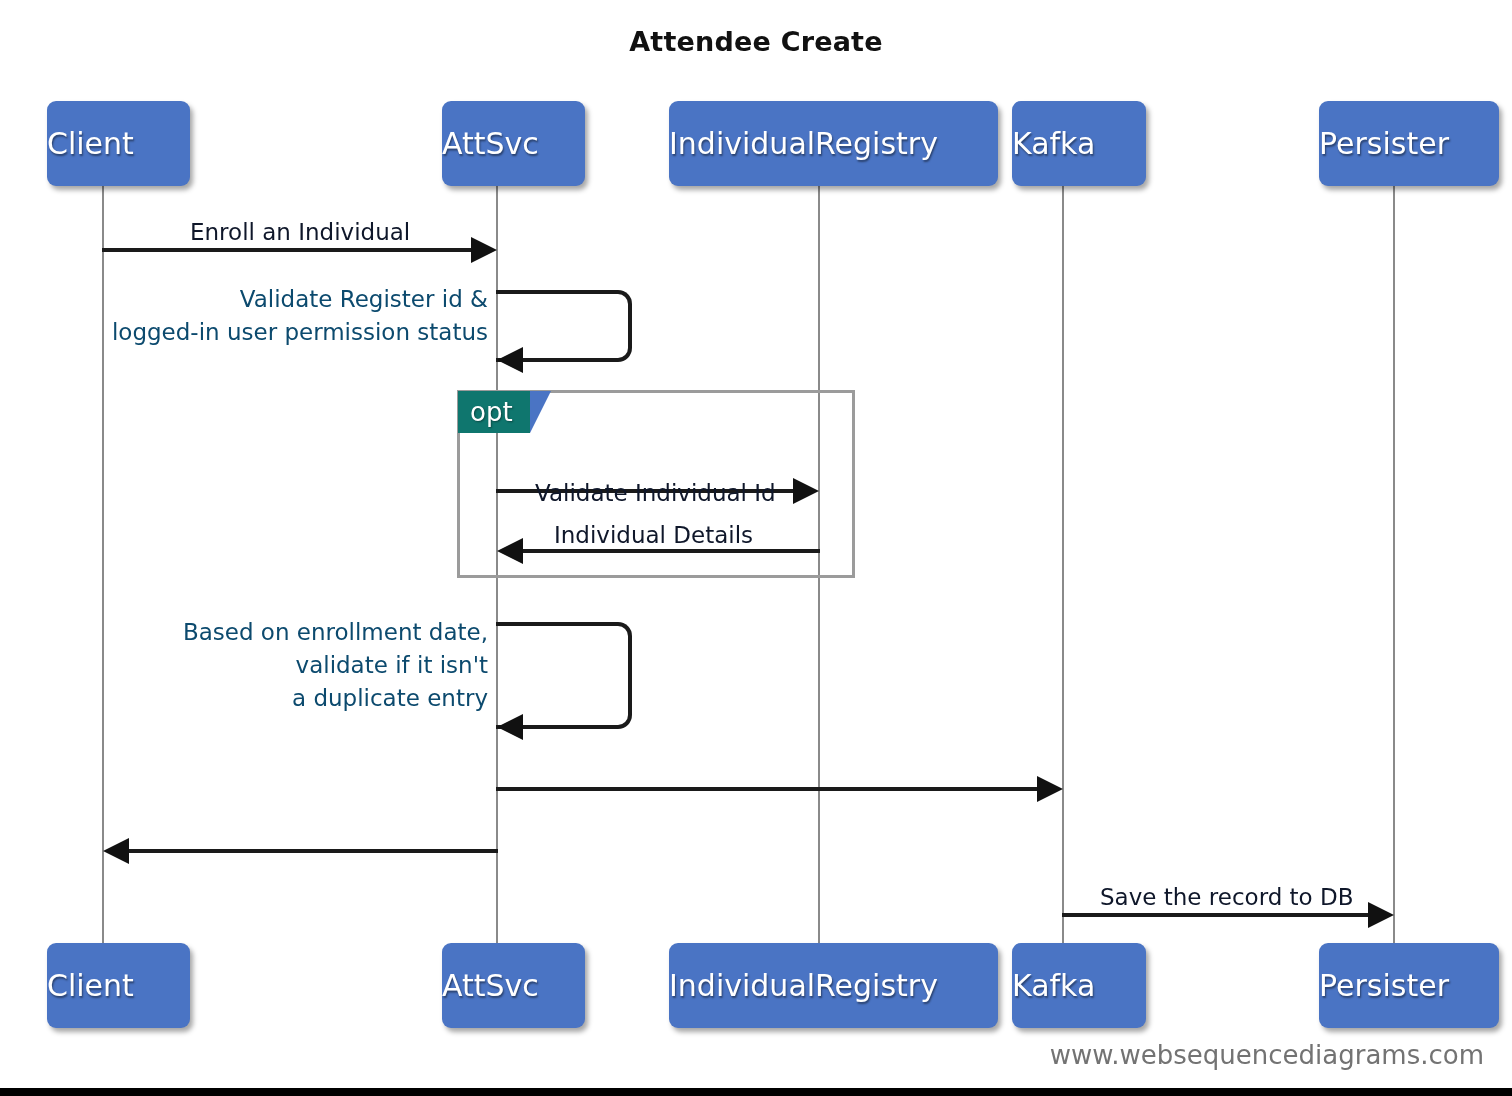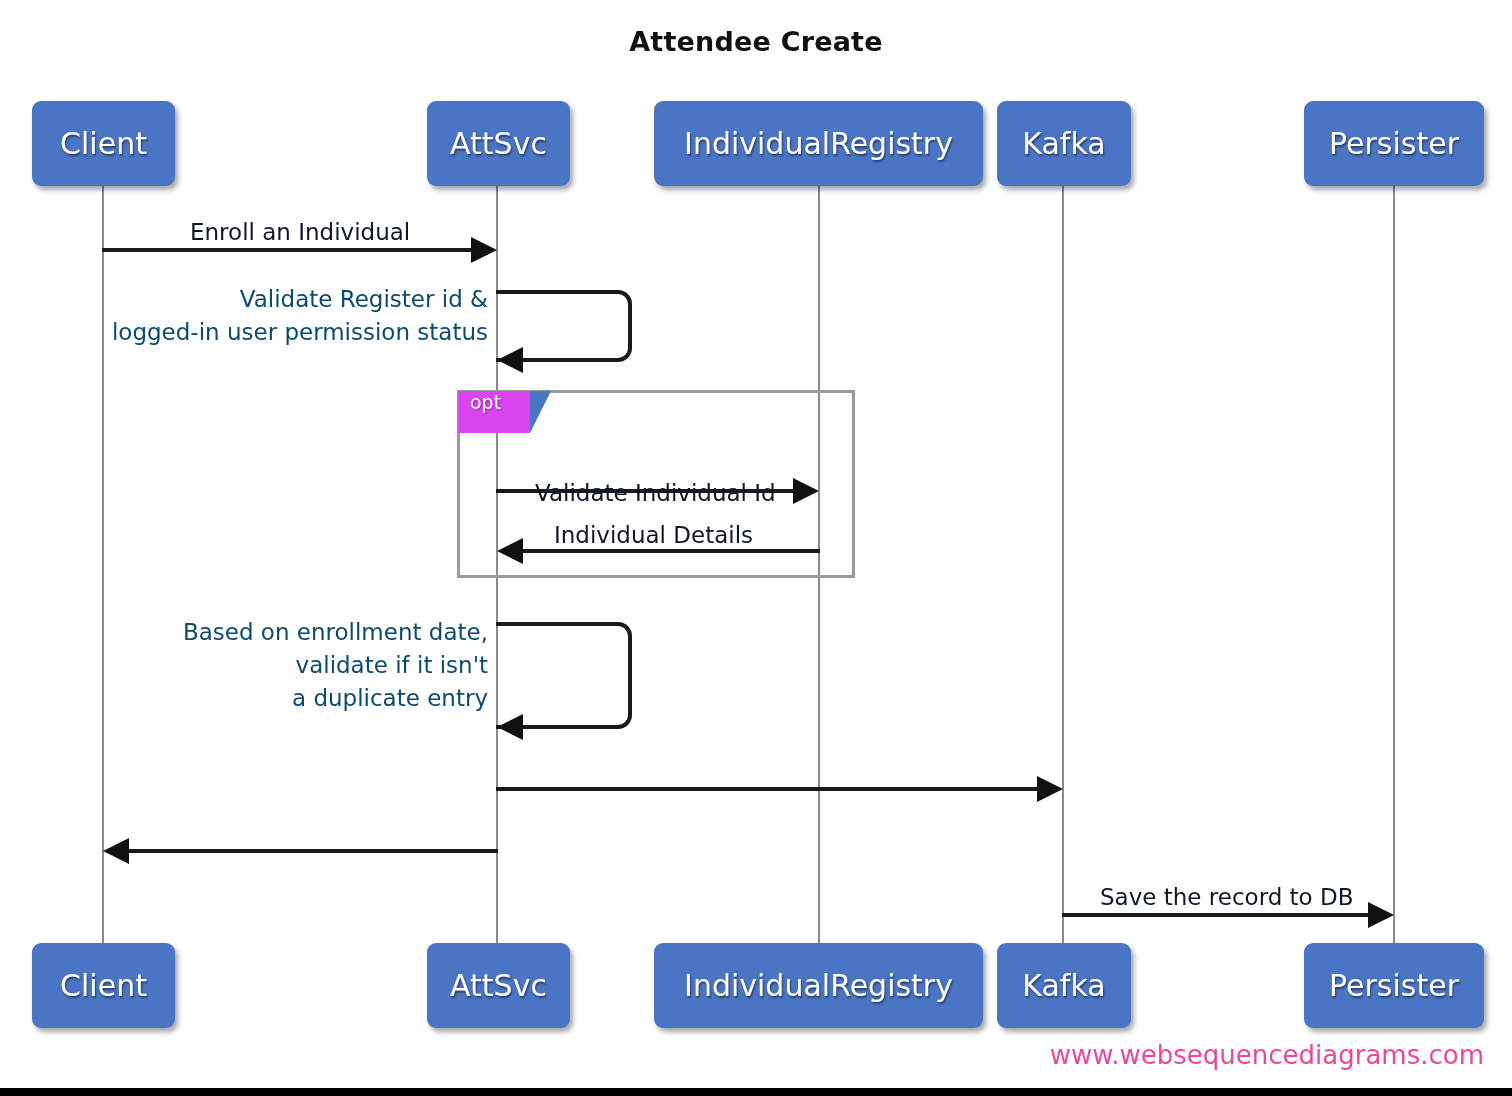--- a/index.html
+++ b/index.html
@@ -37,26 +37,26 @@
   }
 
   .actor-box {
     position: absolute;
     box-sizing: border-box;
     background: #4a74c4;
     border-radius: 9px;
     box-shadow: 3px 4px 5px rgba(0,0,0,0.35);
     display: flex;
     align-items: center;
-    justify-content: center;
     color: #ffffff;
     font-family: "DejaVu Sans", sans-serif;
     font-size: 30px;
     text-shadow: 1px 2px 2px rgba(0,0,0,0.45);
     z-index: 5;
+    margin-left: 15px;
   }
 
   .lifeline {
     position: absolute;
     width: 2px;
     background: #8a8a8a;
     z-index: 1;
   }
 
   .msg-line {
@@ -117,25 +117,26 @@
     position: absolute;
     box-sizing: border-box;
     border: 3px solid #9b9b9b;
     background: transparent;
     z-index: 2;
   }
 
   .frame-tab {
     position: absolute;
     box-sizing: border-box;
-    background: #d946ef;
+    background: #0f766e;
     color: #ffffff;
     font-family: "DejaVu Sans", sans-serif;
-    font-size: 19px;
+    font-size: 26px;
     display: flex;
+    align-items: center;
     padding-left: 12px;
     z-index: 6;
     text-shadow: 1px 1px 2px rgba(0,0,0,0.4);
   }
   .frame-tab::after {
     content: "";
     position: absolute;
     right: -21px;
     top: 0;
     width: 0;
@@ -144,21 +145,21 @@
     border-bottom: 42px solid transparent;
     border-left: 21px solid #4a74c4;
   }
 
   .watermark {
     position: absolute;
     right: 28px;
     top: 1040px;
     font-family: "DejaVu Sans", sans-serif;
     font-size: 26px;
-    color: #ec4899;
+    color: #737373;
     white-space: nowrap;
   }
 
   .bottom-bar {
     position: absolute;
     left: 0;
     top: 1088px;
     width: 1512px;
     height: 8px;
     background: #000000;

